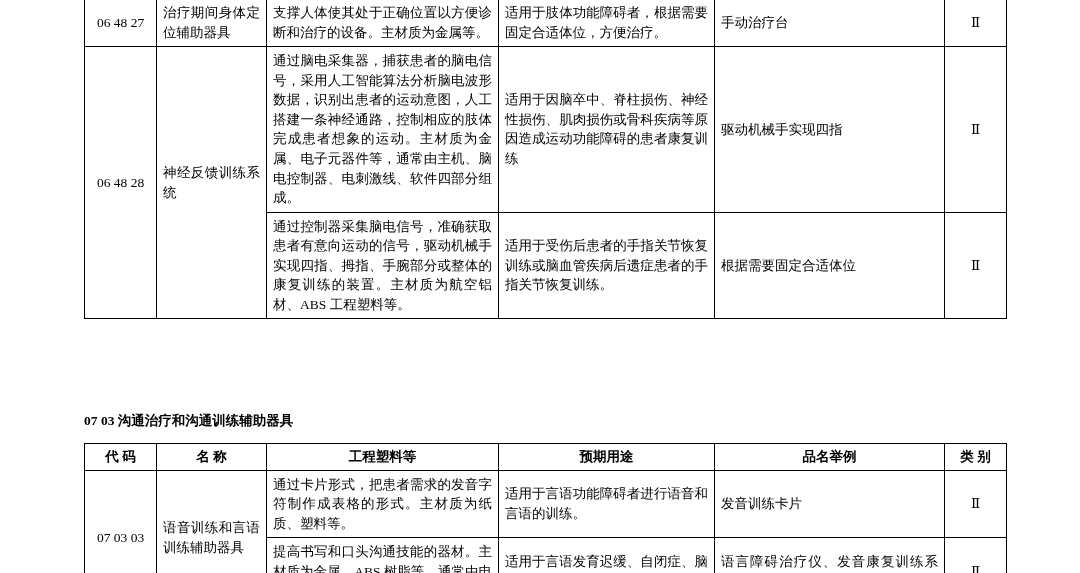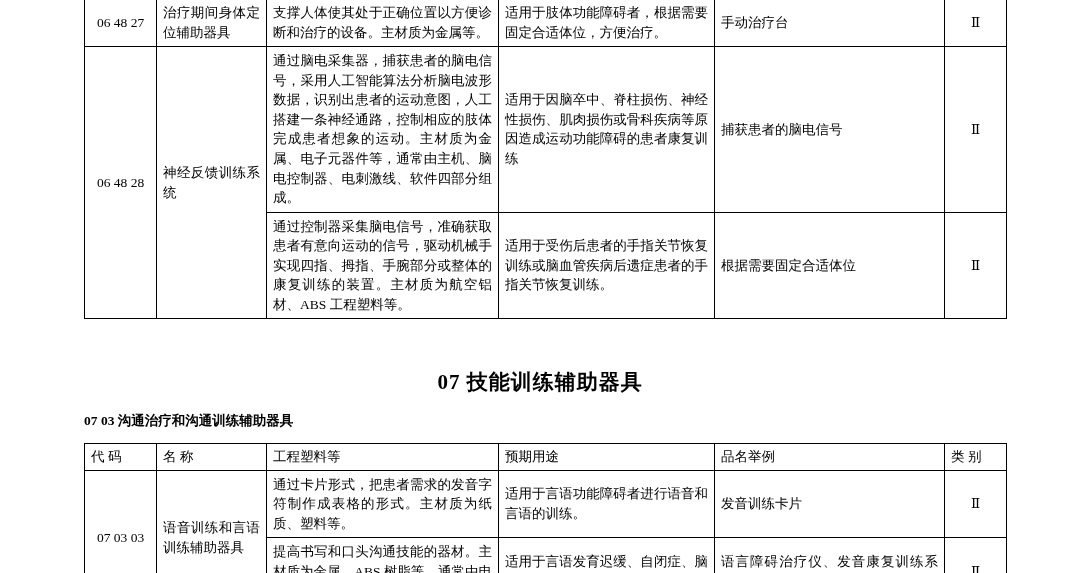--- a/index.html
+++ b/index.html
@@ -87,22 +87,23 @@
     width: 912px;
   }
   #table-bottom col.c-code  { width: 72px; }
   #table-bottom col.c-name  { width: 110px; }
   #table-bottom col.c-desc  { width: 232px; }
   #table-bottom col.c-use   { width: 216px; }
   #table-bottom col.c-sample{ width: 230px; }
   #table-bottom col.c-class { width: 62px; }
 
   #table-bottom thead td {
+    text-align: center;
     vertical-align: middle;
-    font-weight: normal;
+    font-weight: bold;
     padding: 3px 6px;
   }
 </style>
 </head>
 <body>
 
 <div class="page">
 
   <table class="tbl" id="table-top">
     <colgroup>
@@ -136,41 +137,40 @@
         <td class="c-mid" rowspan="2">
             <span class="cell-txt">神经反馈训练系统</span>
           </td>
         <td>
             <span class="cell-txt">通过脑电采集器，捕获患者的脑电信号，采用人工智能算法分析脑电波形数据，识别出患者的运动意图，人工搭建一条神经通路，控制相应的肢体完成患者想象的运动。主材质为金属、电子元器件等，通常由主机、脑电控制器、电刺激线、软件四部分组成。</span>
           </td>
         <td class="c-mid">
             <span class="cell-txt">适用于因脑卒中、脊柱损伤、神经性损伤、肌肉损伤或骨科疾病等原因造成运动功能障碍的患者康复训练</span>
           </td>
         <td class="c-mid">
-            <span class="cell-txt">捕获患者的脑电信号</span>
+            <span class="cell-txt">驱动机械手实现四指</span>
           </td>
         <td class="c-center">Ⅱ</td>
       </tr>
 
       <tr>
         <td>
             <span class="cell-txt">通过控制器采集脑电信号，准确获取患者有意向运动的信号，驱动机械手实现四指、拇指、手腕部分或整体的康复训练的装置。主材质为航空铝材、ABS 工程塑料等。</span>
           </td>
         <td class="c-mid">
             <span class="cell-txt">适用于受伤后患者的手指关节恢复训练或脑血管疾病后遗症患者的手指关节恢复训练。</span>
           </td>
         <td class="c-mid">
             <span class="cell-txt">根据需要固定合适体位</span>
           </td>
         <td class="c-center">Ⅱ</td>
       </tr>
     </tbody>
   </table>
 
-  <div id="section-heading">07  技能训练辅助器具</div>
 
   <div id="sub-heading">07 03  沟通治疗和沟通训练辅助器具</div>
 
   <table class="tbl" id="table-bottom">
     <colgroup>
       <col class="c-code">
         <col class="c-name">
         <col class="c-desc">
       <col class="c-use">
         <col class="c-sample">

